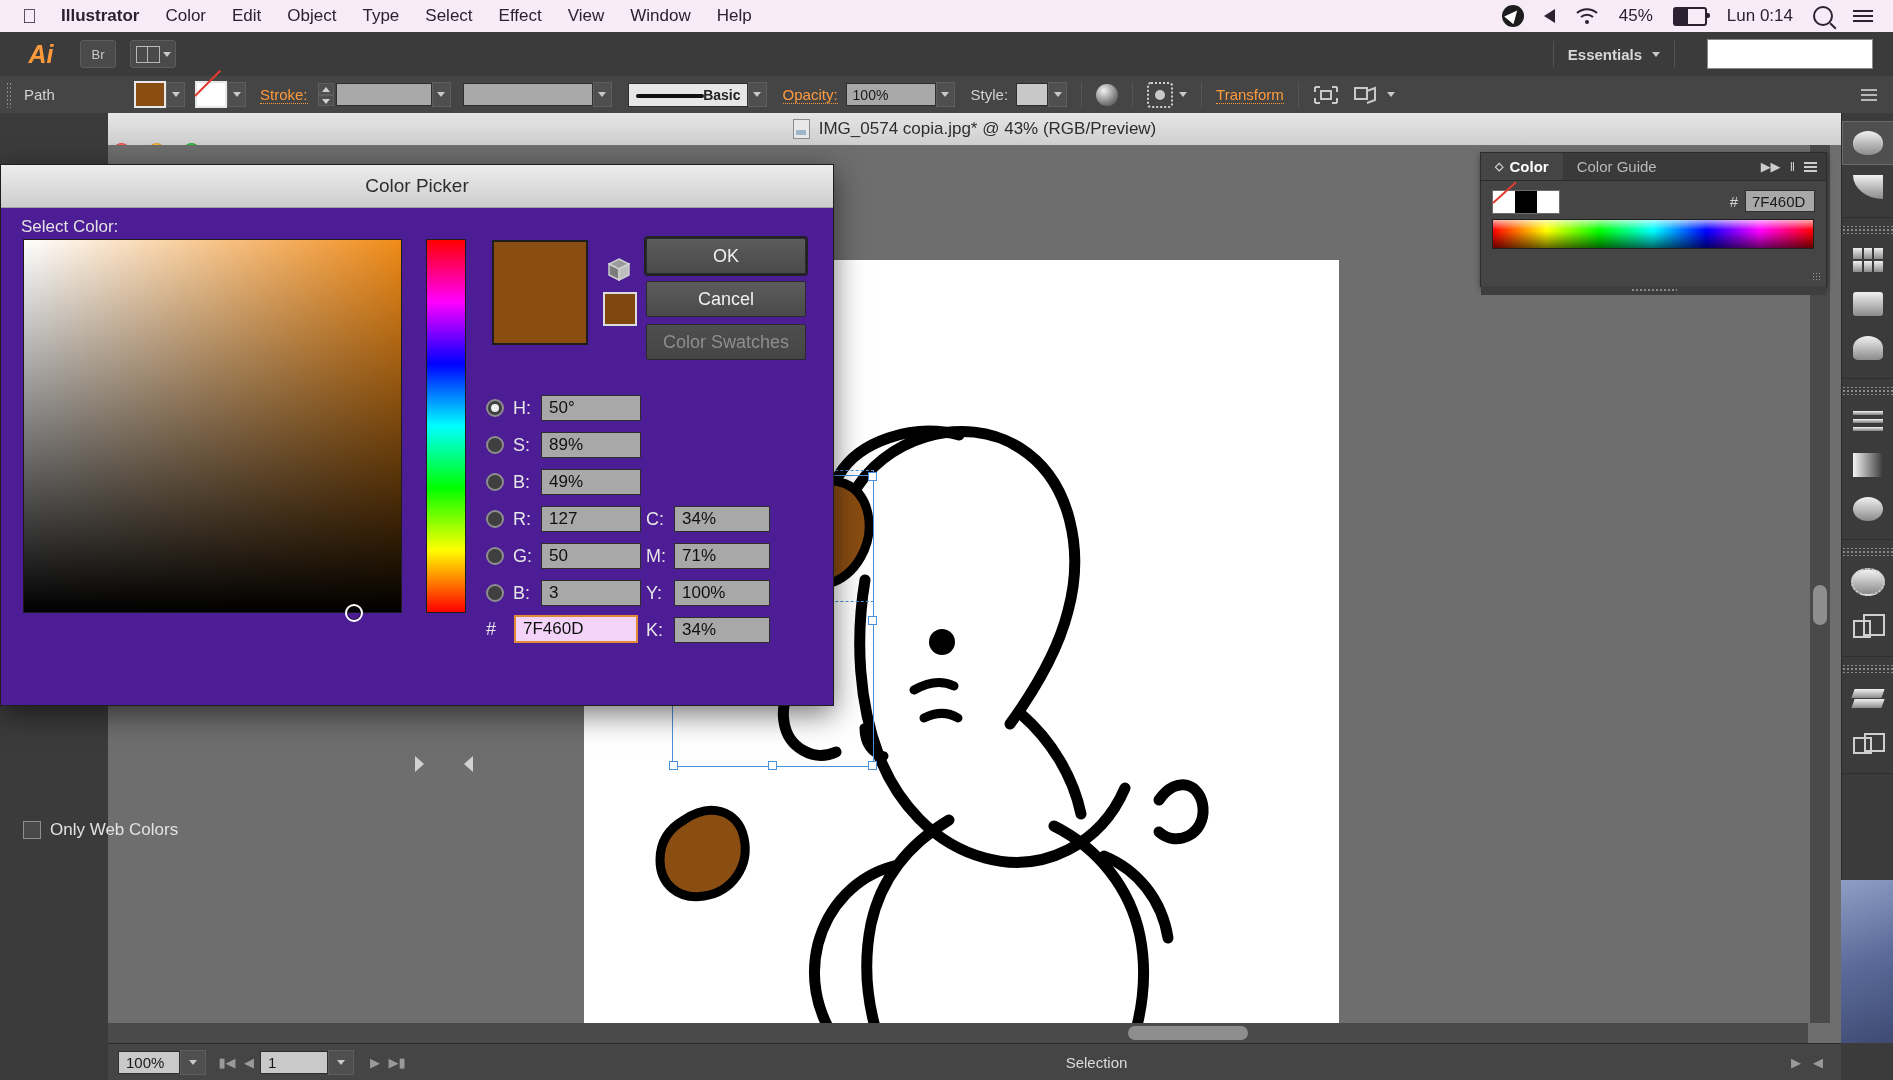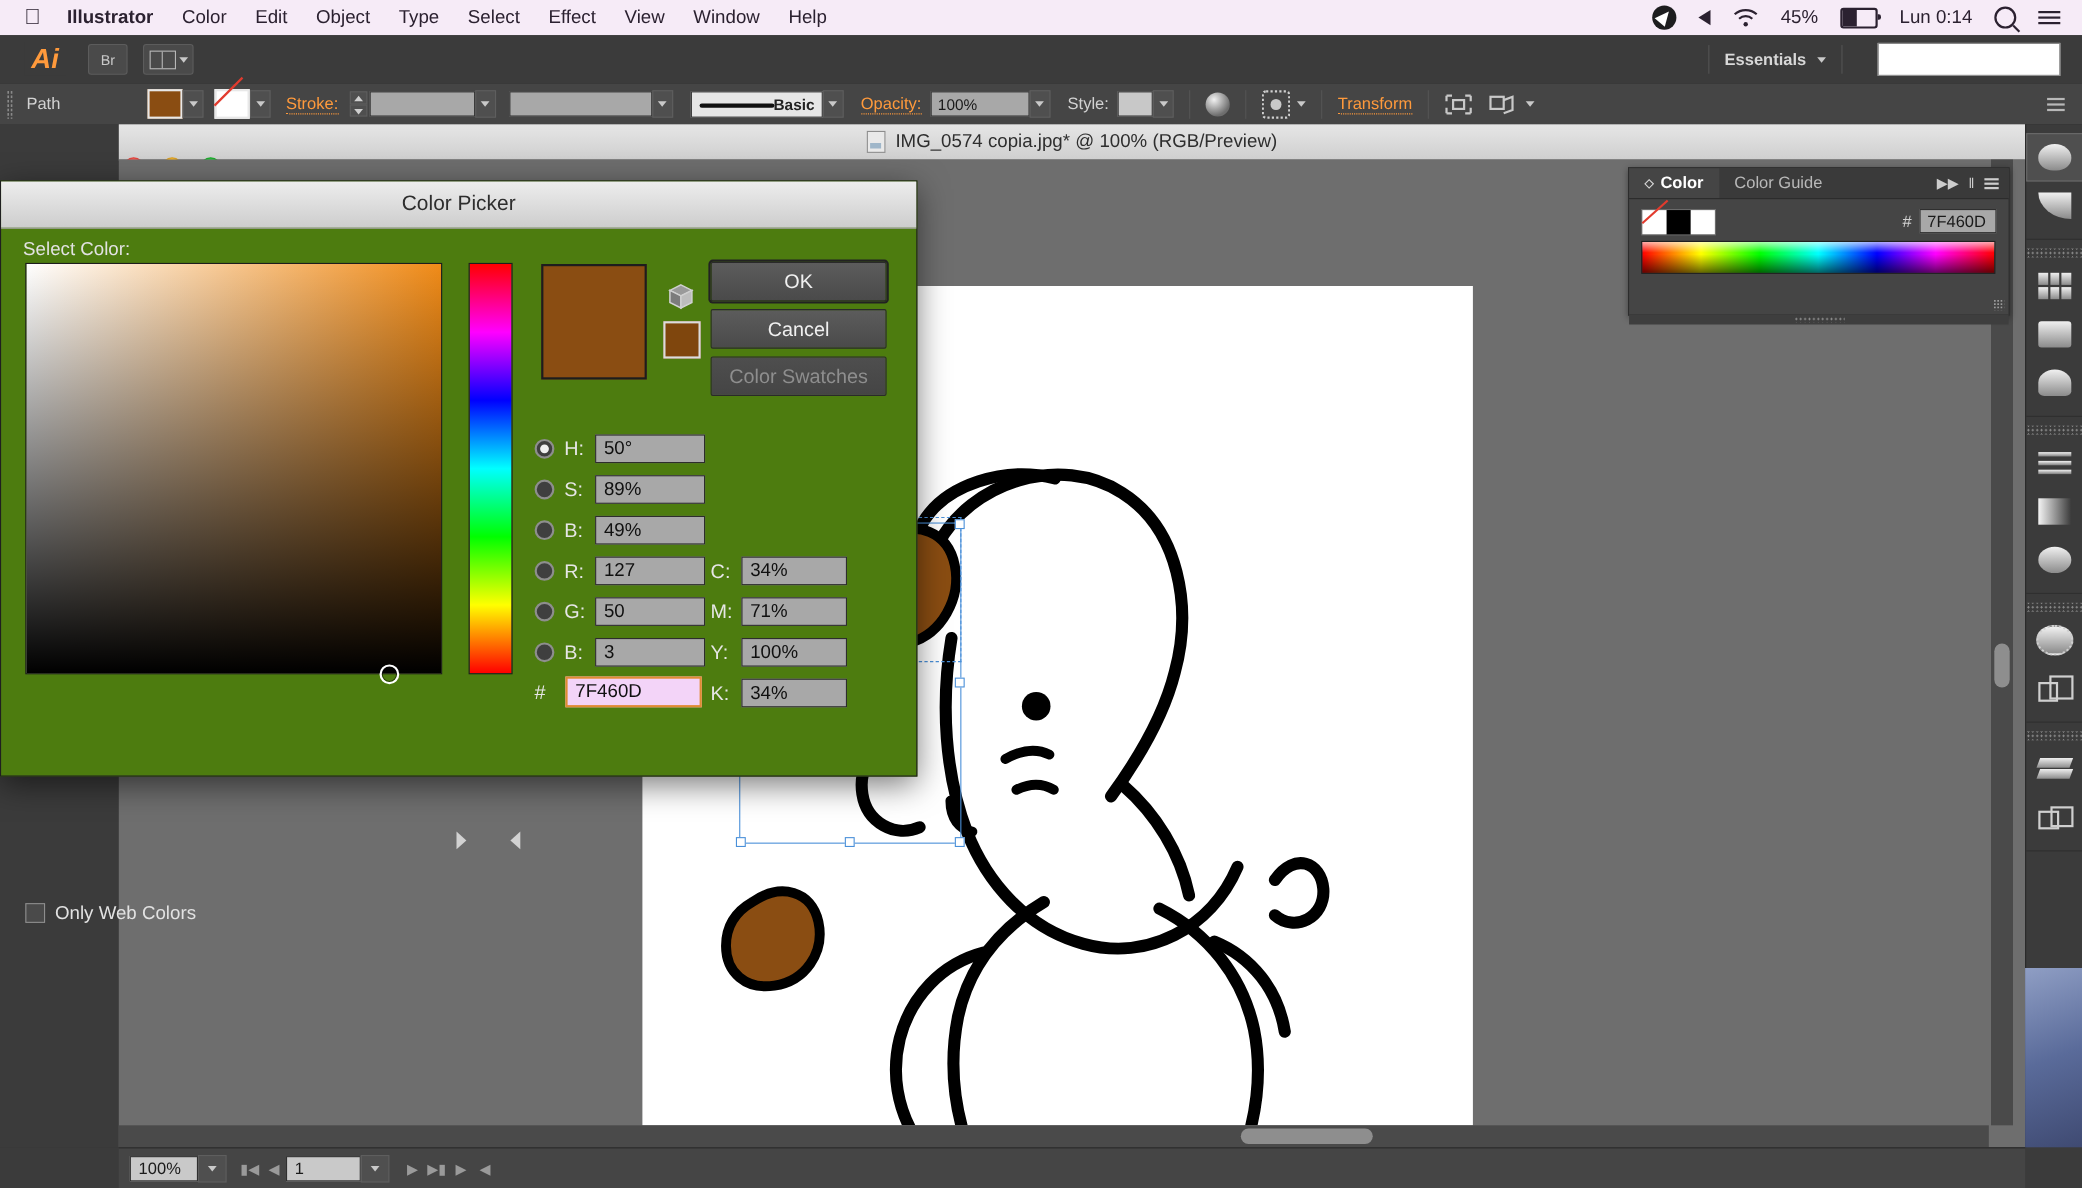--- a/index.html
+++ b/index.html
@@ -193,21 +193,21 @@
   #cp-spectrum:after{content:"";position:absolute;inset:0;
     background:linear-gradient(#ffffff00 0%, #ffffff00 40%, #00000099 100%),
                linear-gradient(#ffffffaa 0%, #ffffff00 35%);}
   #cp-resize{position:absolute;right:4px;bottom:4px;width:10px;height:10px;
     background-image:radial-gradient(#9b9b9b 1px,transparent 1px);background-size:3px 3px;}
   #cp-bottomgrip{position:absolute;left:0;bottom:-9px;width:345px;height:9px;background:#3e3e3e;
     display:flex;align-items:center;justify-content:center;}
   #cp-bottomgrip i{width:46px;height:5px;background-image:radial-gradient(#8a8a8a 1px,transparent 1px);background-size:4px 4px;}
 
   
-  #picker{position:absolute;left:0;top:164px;width:832px;height:540px;background:#4d7c0f;
+  #picker{position:absolute;left:0;top:164px;width:832px;height:540px;background:#4c1d95;
     border:1px solid #1f1f1f;box-shadow:0 8px 28px rgba(0,0,0,.55);}
   #pk-title{height:42px;background:linear-gradient(#ededed,#cdcdcd);border-bottom:1px solid #a2a2a2;
     display:flex;align-items:center;justify-content:center;font-size:19px;color:#2e2e2e;}
   #pk-selectlabel{position:absolute;left:20px;top:52px;color:#e2e2e2;font-size:17px;}
   #pk-spectrum{position:absolute;left:22px;top:74px;width:377px;height:372px;border:1px solid #1d1d1d;
     background:
       linear-gradient(to bottom, rgba(0,0,0,0) 0%, rgba(0,0,0,1) 100%),
       linear-gradient(to right, #ffffff 0%, #f08b18 100%);}
   #pk-cursor{position:absolute;left:343px;top:440px;width:14px;height:14px;border:2px solid #fff;border-radius:50%;
     box-shadow:0 0 0 1px rgba(0,0,0,.55) inset;}
@@ -444,21 +444,21 @@
   </div>
   <div class="screenMode">
     <i style="left:0;top:0"></i>
       <i style="left:9px;top:8px;background:#bdbdbd"></i>
   </div>
 </div>
 
 <div id="docwin"></div>
 <div id="doctitle">
   <span class="fileglyph"></span>
-  <span>IMG_0574 copia.jpg* @ 100% (RGB/Preview)</span>
+  <span>IMG_0574 copia.jpg* @ 43% (RGB/Preview)</span>
 </div>
 <div class="traffic">
   <i class="t-red"></i>
   <i class="t-yel"></i>
   <i class="t-grn"></i>
 </div>
 
 <div id="canvasarea">
   <div id="artboard">
     <svg id="sketch" viewBox="0 0 755 763">
@@ -720,15 +720,16 @@
       <span class="caret"></span>
     </span>
   <span class="navb">▮◀</span>
   <span class="navb">◀</span>
   <span class="sb-page">1</span>
   <span class="sb-drop">
       <span class="caret"></span>
     </span>
   <span class="navb">▶</span>
   <span class="navb">▶▮</span>
+  <span class="sb-sel">Selection</span>
   <span class="navb">▶</span>
   <span class="navb" style="margin-right:12px">◀</span>
 </div>
 
 </body></html>

